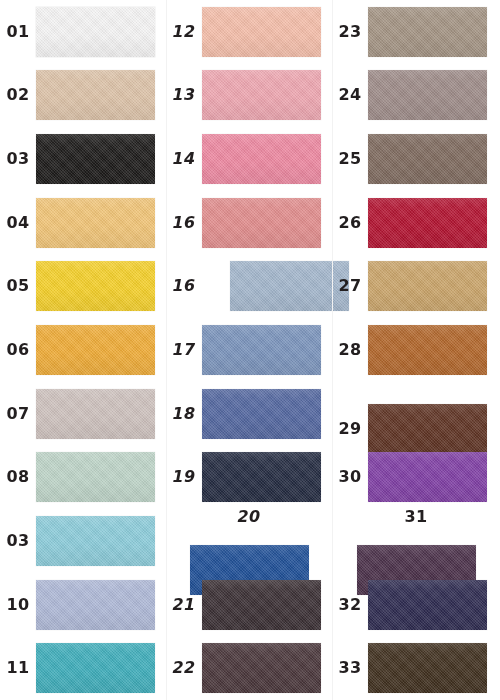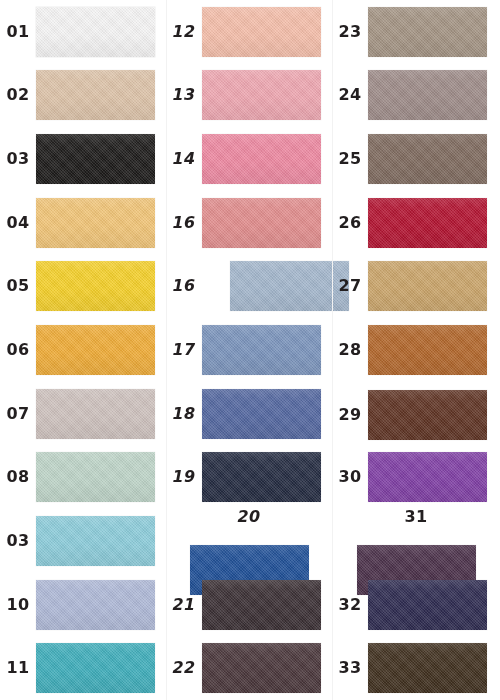--- a/index.html
+++ b/index.html
@@ -376,21 +376,21 @@
       </div>
       <div class="swatch-row" style="top: 318.182px;">
         <div class="swatch-label" style="color: rgb(35, 31, 32);">28</div>
         <div class="swatch-chip-wrap">
           <div class="swatch-chip" style="background-color: rgb(177, 102, 43);">
             <div class="weave"></div>
             <div class="shade"></div>
           </div>
         </div>
       </div>
-      <div class="swatch-row" style="top: 383px;">
+      <div class="swatch-row" style="top: 397px;">
         <div class="swatch-label" style="color: rgb(35, 31, 32);">29</div>
         <div class="swatch-chip-wrap">
           <div class="swatch-chip" style="background-color: rgb(95, 52, 36);">
             <div class="weave"></div>
             <div class="shade"></div>
           </div>
         </div>
       </div>
       <div class="swatch-row" style="top: 445.455px;">
         <div class="swatch-label" style="color: rgb(35, 31, 32);">30</div>

